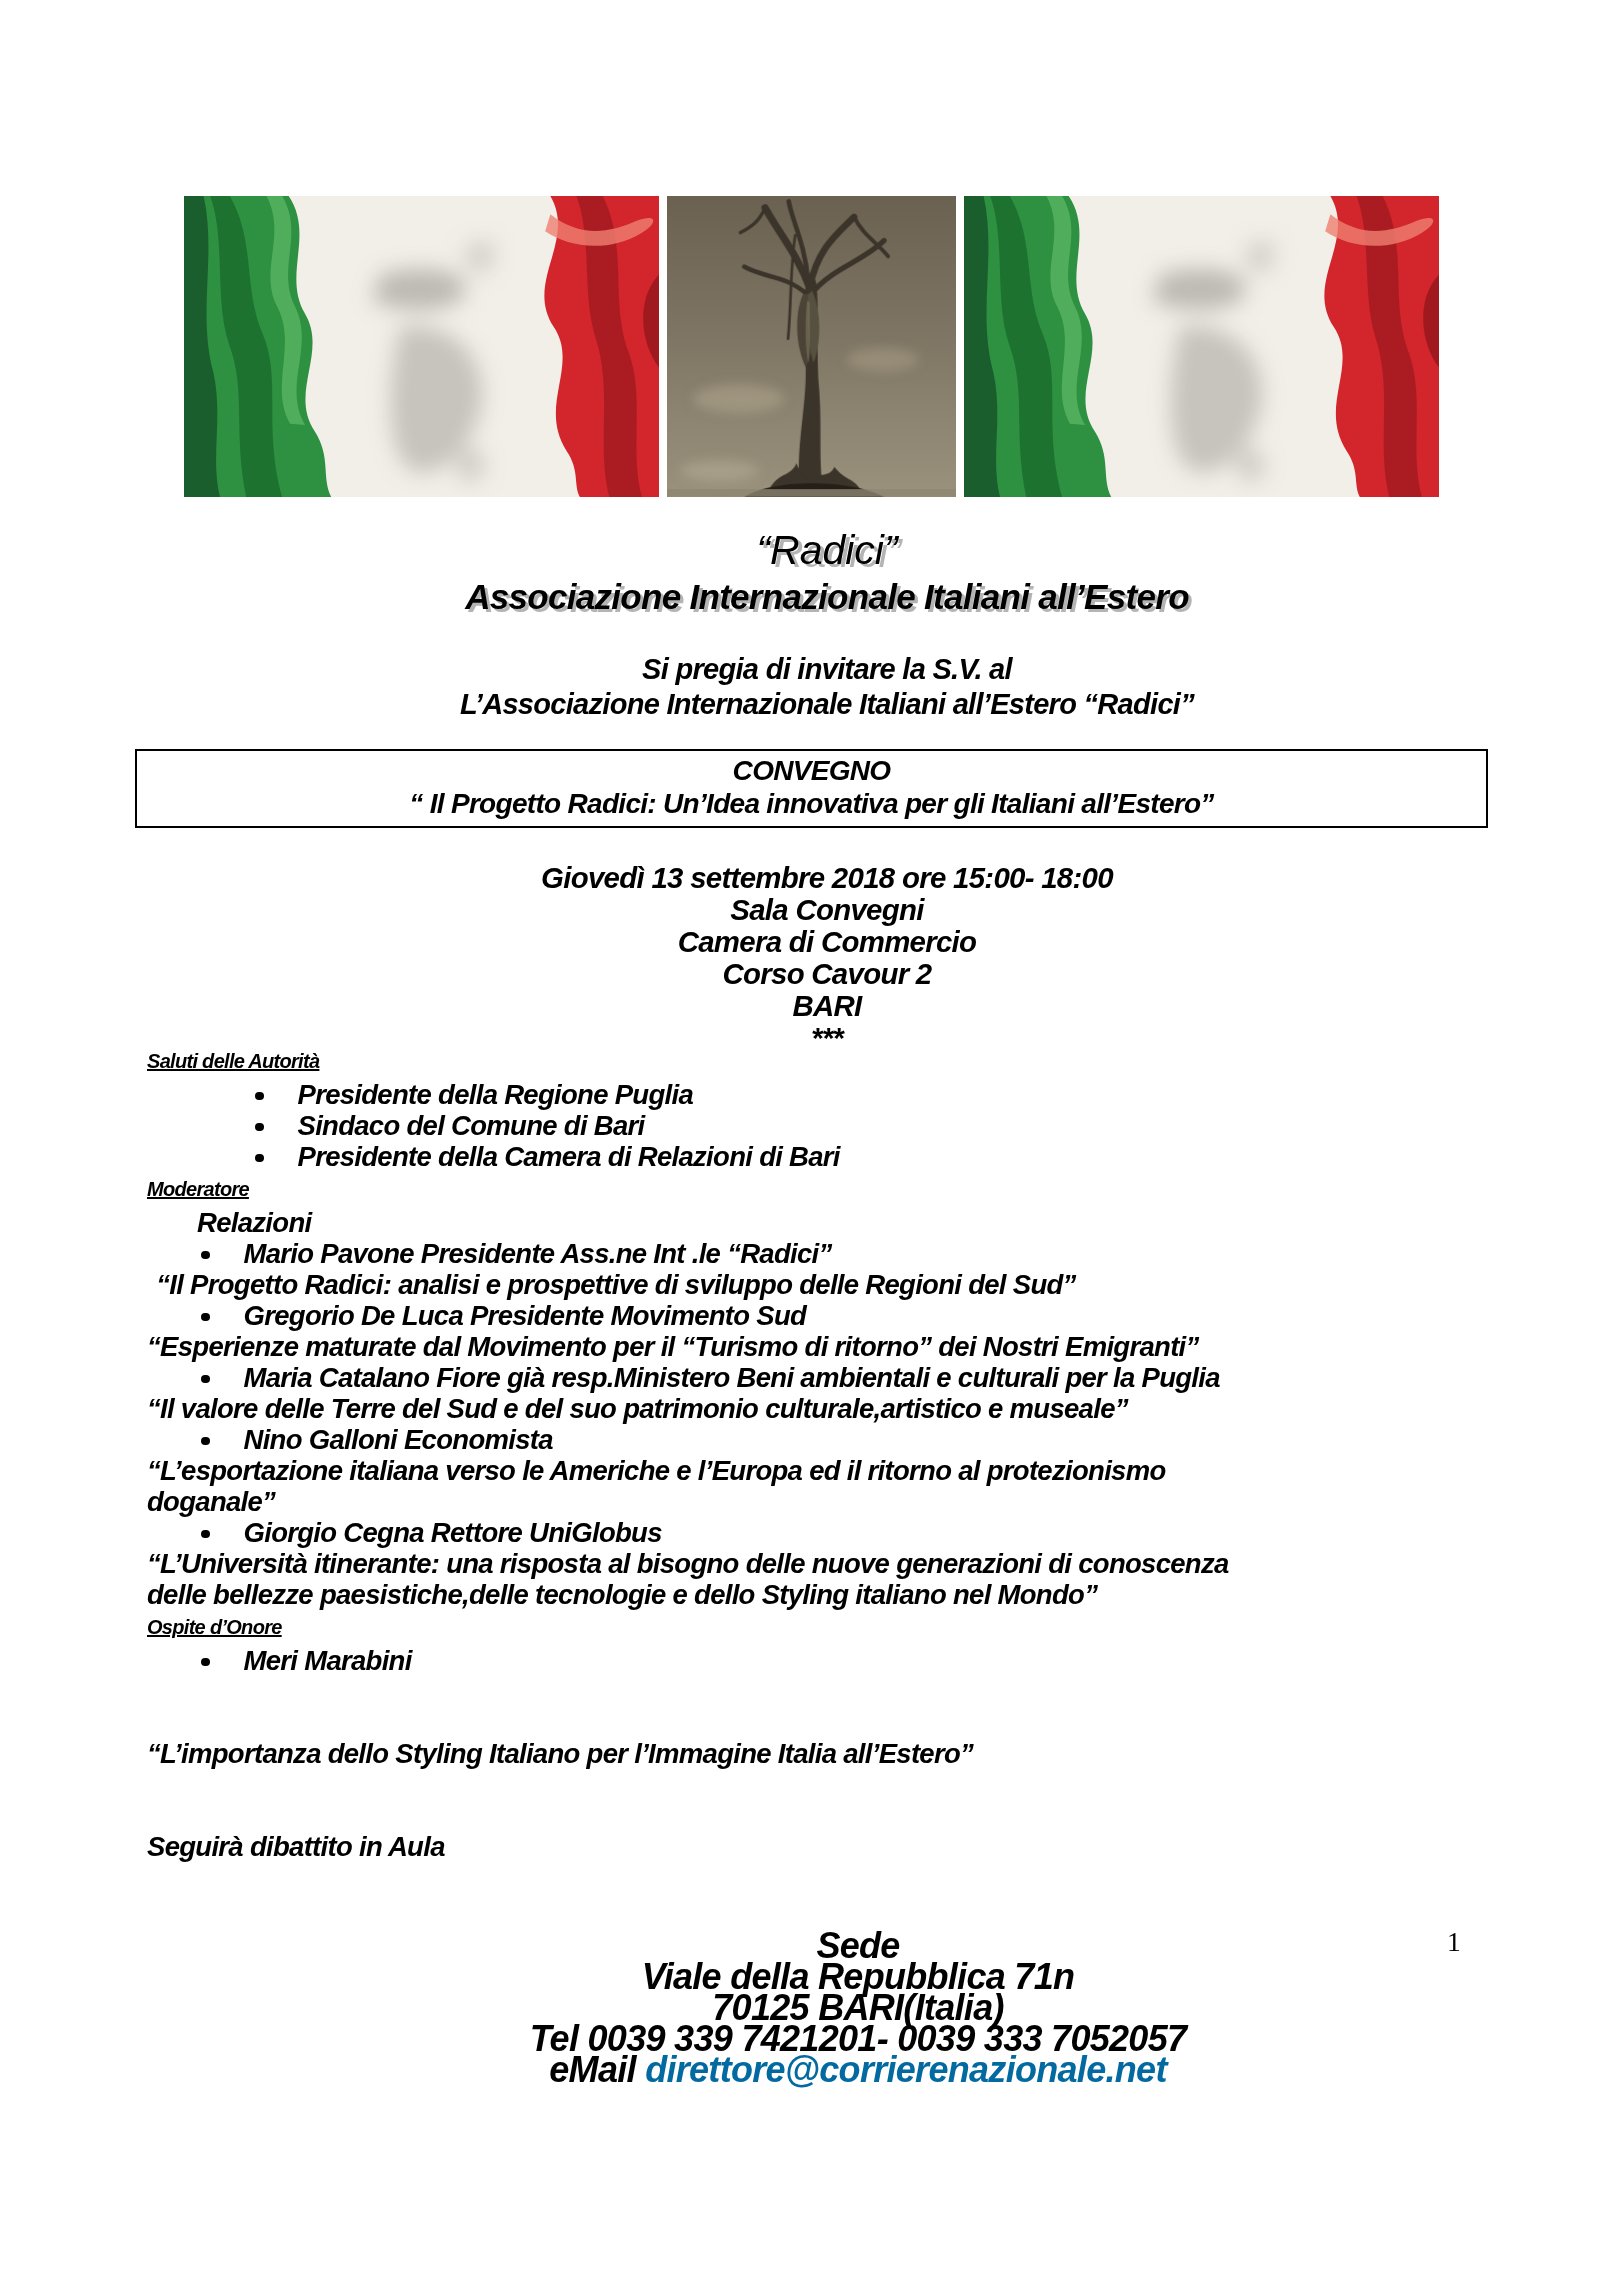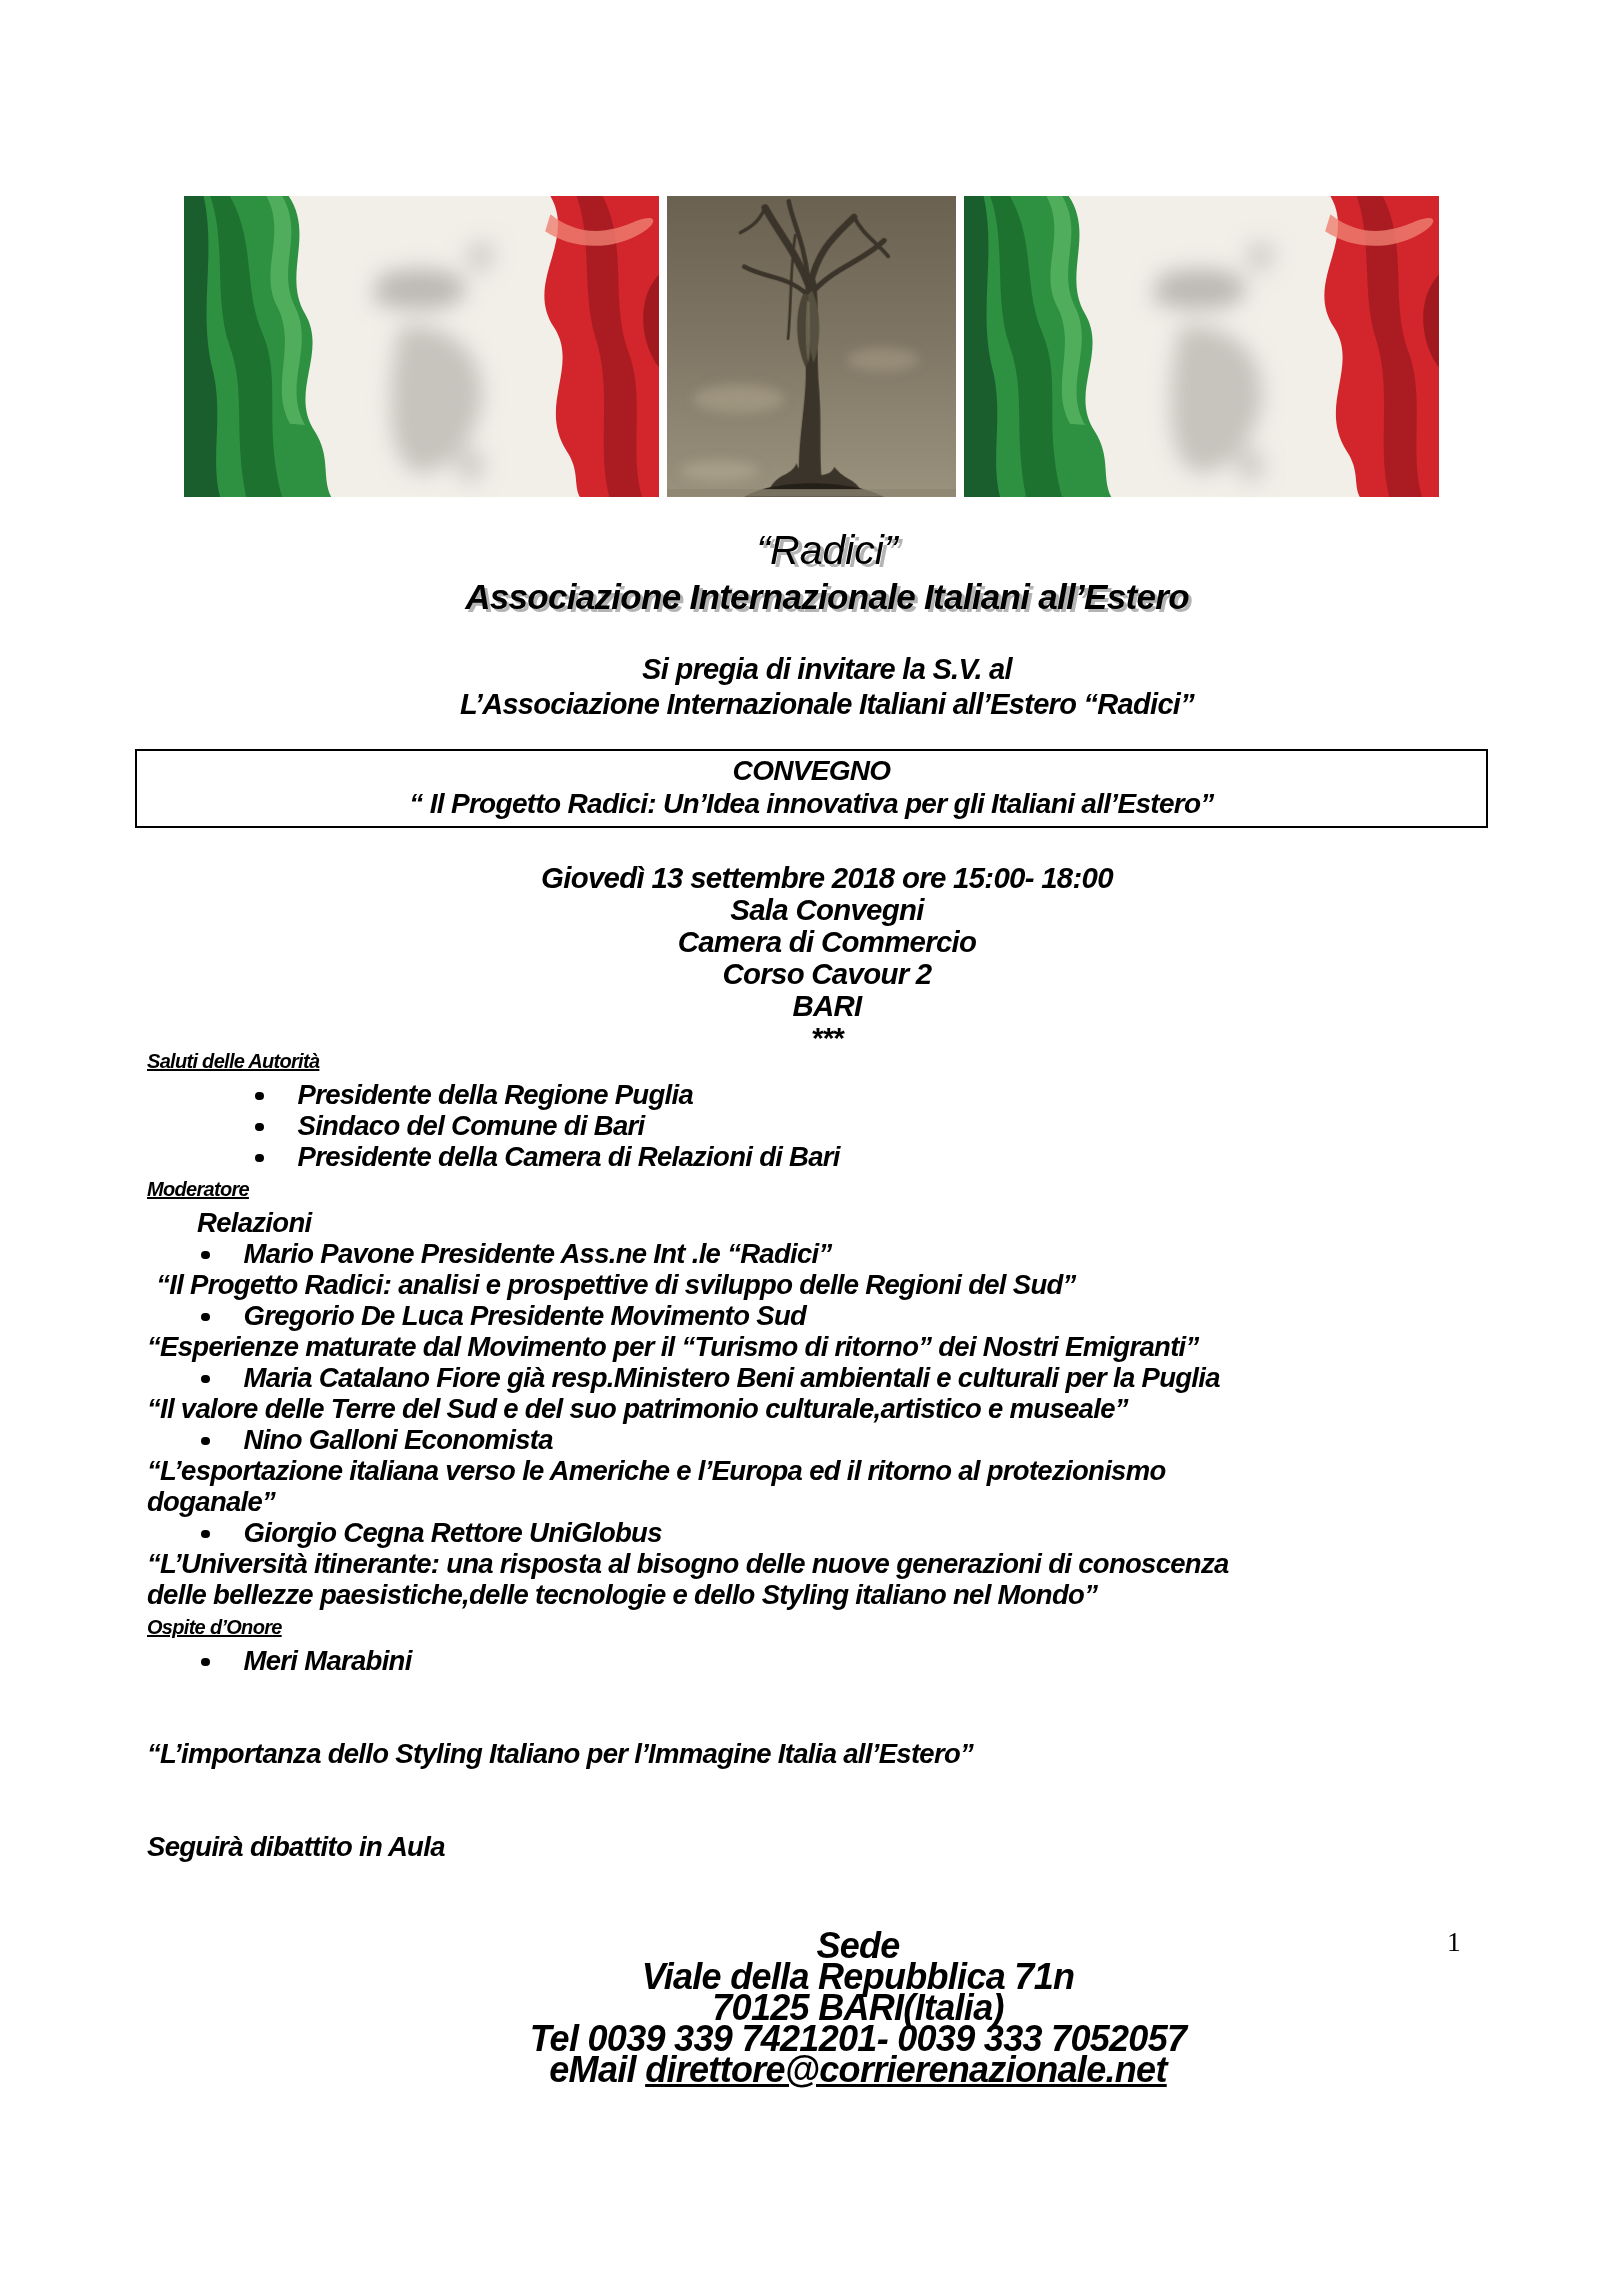--- a/index.html
+++ b/index.html
@@ -33,21 +33,21 @@
   .b1{padding-left:108px;}
   .b2{padding-left:54px;}
   .ind1{padding-left:50px;}
   .qs{padding-left:9.2px;}
   .dot{display:inline-block;width:8.5px;height:8.5px;border-radius:50%;background:#000;
        margin-right:34px;vertical-align:3.9px;}
   .gap{height:62px;}
 
   .footer{position:absolute;top:1930px;left:16px;width:100%;text-align:center;
           font-size:36px;line-height:31px;letter-spacing:-0.7px;margin-left:15px;}
-  .email-link{color:#000000;text-decoration:underline;cursor:pointer;text-align:center;}
+  .email-link{color:#0369a1;cursor:pointer;text-align:center;}
   .pagenum{position:absolute;top:1926px;left:1447px;font-family:"Liberation Serif",serif;
            font-style:normal;font-weight:400;font-size:27.5px;}
 </style>
 </head>
 <body>
 
 <div class="page">
 
   <svg width="0" height="0" style="position:absolute" aria-hidden="true">
     <defs>

